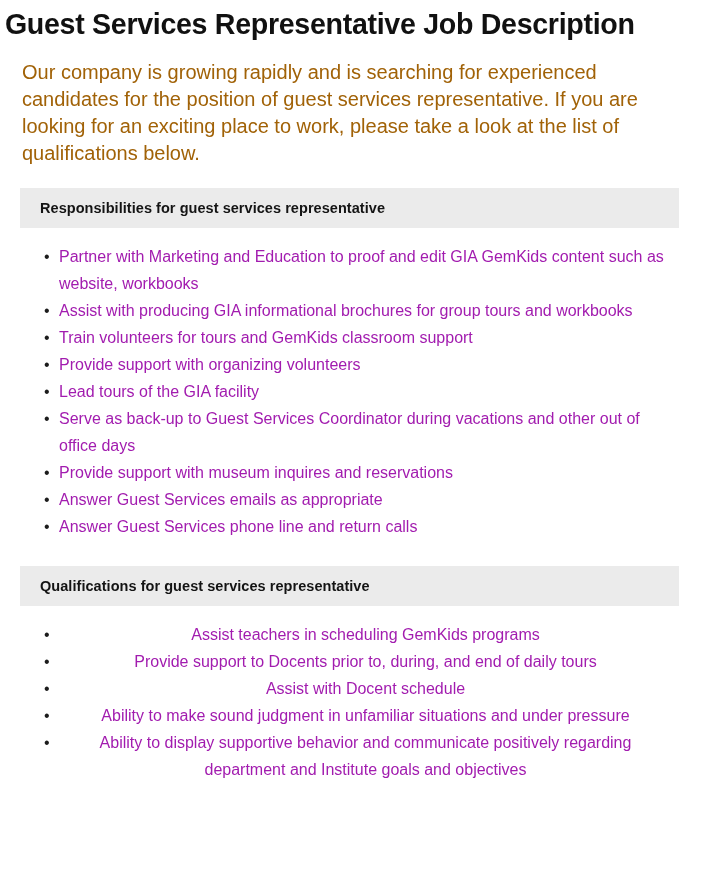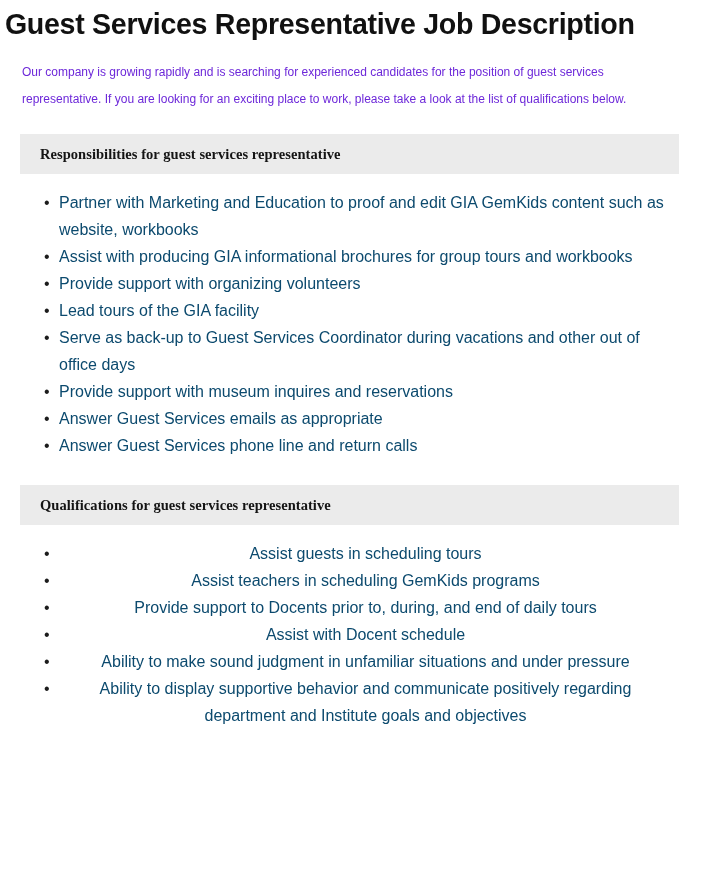--- a/index.html
+++ b/index.html
@@ -34,65 +34,64 @@
     white-space: nowrap;
     transform: scaleX(0.985);
     transform-origin: left top;
     color: #111111;
   }
 
   
   .intro {
     margin: 15px 0 0 0;
     padding: 0 45px 0 22px;
-    font-size: 12px;
+    font-size: 20px;
     line-height: 27px;
     font-weight: 400;
-    color: #6d28d9;
+    color: #a16207;
   }
 
   
   .section {
     margin-top: 21px;
   }
   .section.second {
     margin-top: 26px;
     text-align: center;
   }
 
   .section-header {
     margin: 0 23px 0 20px;
     background: #ebebeb;
     height: 40px;
     display: flex;
     align-items: center;
     padding-left: 20px;
     box-sizing: border-box;
-    font-family: Liberation Serif, serif;
   }
   .section-header-text {
     font-size: 14.5px;
     font-weight: 700;
     line-height: 18px;
     color: #141414;
     letter-spacing: 0.05px;
   }
 
   
   ul.bullets {
     margin: 15px 0 0 0;
     padding: 0 30px 0 59px;
     list-style: none;
   }
   ul.bullets li {
     position: relative;
     font-size: 16px;
     line-height: 27px;
     font-weight: 400;
-    color: #0c4a6e;
+    color: #a21caf;
     margin: 0;
     padding: 0;
   }
   ul.bullets li::before {
     content: "\2022";
     position: absolute;
     left: -15px;
     top: 0;
     font-size: 16px;
     line-height: 27px;
@@ -108,35 +107,35 @@
 
   <p class="intro">Our company is growing rapidly and is searching for experienced candidates for the position of guest services representative. If you are looking for an exciting place to work, please take a look at the list of qualifications below.</p>
 
   <div class="section">
     <div class="section-header">
       <span class="section-header-text">Responsibilities for guest services representative</span>
     </div>
     <ul class="bullets">
       <li>Partner with Marketing and Education to proof and edit GIA GemKids content such as website, workbooks</li>
       <li>Assist with producing GIA informational brochures for group tours and workbooks</li>
+      <li>Train volunteers for tours and GemKids classroom support</li>
       <li>Provide support with organizing volunteers</li>
       <li>Lead tours of the GIA facility</li>
       <li>Serve as back-up to Guest Services Coordinator during vacations and other out of office days</li>
       <li>Provide support with museum inquires and reservations</li>
       <li>Answer Guest Services emails as appropriate</li>
       <li>Answer Guest Services phone line and return calls</li>
     </ul>
   </div>
 
   <div class="section second">
     <div class="section-header">
       <span class="section-header-text">Qualifications for guest services representative</span>
     </div>
     <ul class="bullets">
-      <li>Assist guests in scheduling tours</li>
       <li>Assist teachers in scheduling GemKids programs</li>
       <li>Provide support to Docents prior to, during, and end of daily tours</li>
       <li>Assist with Docent schedule</li>
       <li>Ability to make sound judgment in unfamiliar situations and under pressure</li>
       <li>Ability to display supportive behavior and communicate positively regarding department and Institute goals and objectives</li>
     </ul>
   </div>
 
 </div>
 

